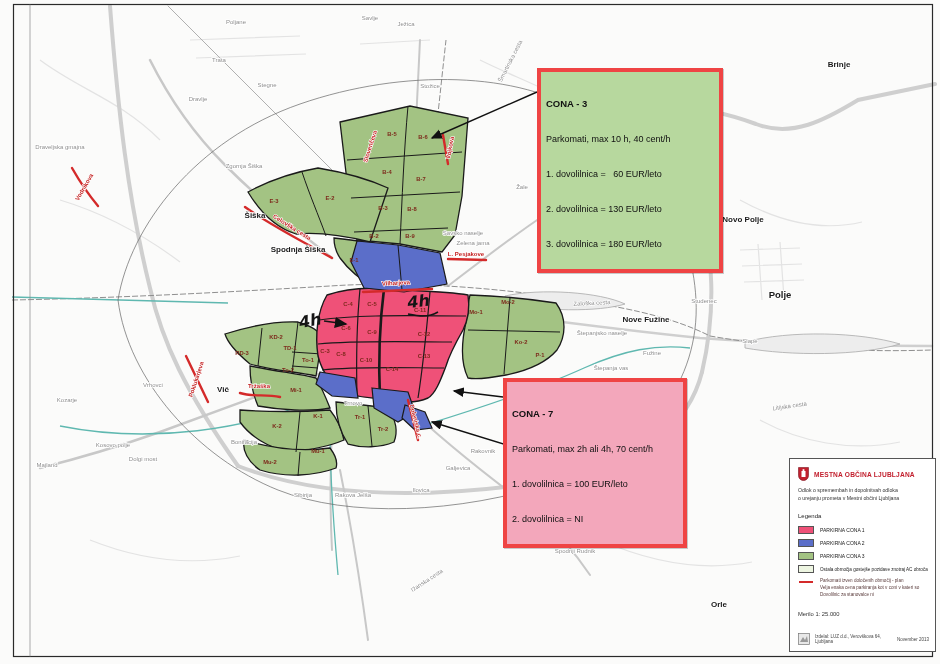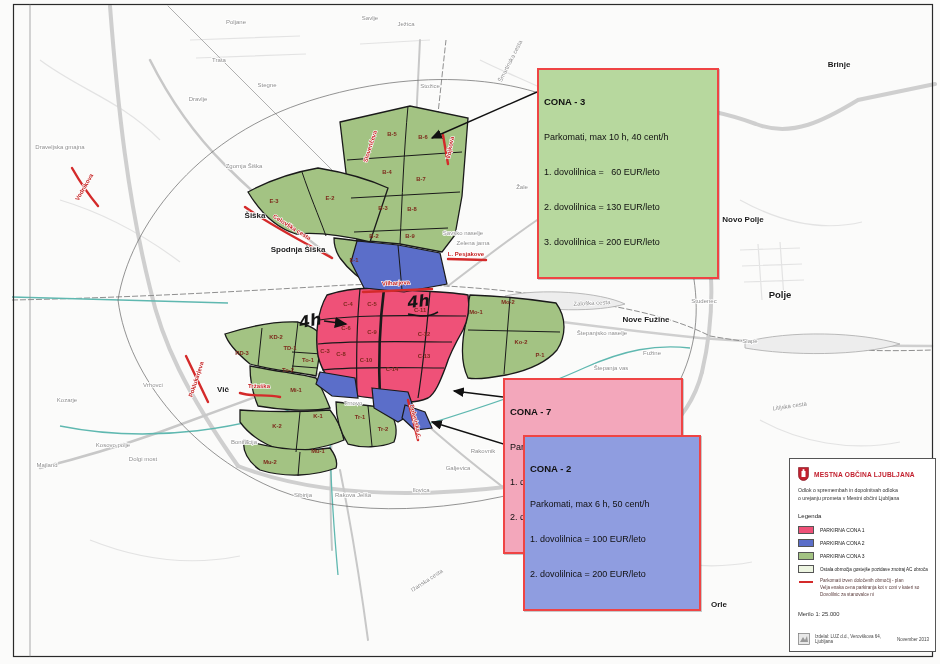--- a/index.html
+++ b/index.html
@@ -6,21 +6,21 @@
   .stage{position:relative;width:940px;height:664px;background:#fbfbfa;overflow:hidden;
          font-family:"Liberation Sans",sans-serif;}
   svg text{font-family:"Liberation Sans",sans-serif;}
   .place-g{fill:#8f8f8f;font-size:6px;paint-order:stroke;stroke:#ffffff;stroke-width:1.5px;}
   .place-b{fill:#1a1a1a;font-size:8px;font-weight:bold;paint-order:stroke;stroke:#ffffff;stroke-width:1.5px;}
   .place-bl{fill:#1a1a1a;font-size:9.5px;font-weight:bold;paint-order:stroke;stroke:#ffffff;stroke-width:1.5px;}
   .zlab{fill:#7d2a1c;font-size:5.8px;font-weight:bold;text-anchor:middle;}
   .street-r{fill:#c42222;font-size:6px;font-weight:bold;paint-order:stroke;stroke:#ffffff;stroke-width:1.2px;}
   .street-g{fill:#8f8f8f;font-size:6px;paint-order:stroke;stroke:#ffffff;stroke-width:1.2px;}
   .hand{fill:#151515;font-size:16px;font-weight:bold;font-style:italic;font-family:"DejaVu Sans",sans-serif;}
-  .callout{position:absolute;border:2px solid #ef4444;padding:3px 5px 16px 5px;font-size:9px;
+  .callout{position:absolute;border:4px solid #ef4444;padding:3px 5px 6px 5px;font-size:9px;
            line-height:1.3;color:#111;white-space:pre;box-shadow:1px 1px 0 rgba(0,0,0,.2);}
   .callout .ct{font-weight:bold;font-size:9.5px;}
   .legend{position:absolute;left:789px;top:458px;width:145px;height:192px;background:#ffffff;
           border:1px solid #555;font-size:5px;color:#222;}
   .lg-title{position:absolute;left:8px;top:8px;display:flex;align-items:center;gap:5px;}
   .lg-title span{color:#c2202e;font-weight:bold;font-size:6.6px;letter-spacing:.2px;}
   .lg-sub{position:absolute;left:8px;top:28px;font-size:5.2px;line-height:1.45;color:#333;}
   .lg-head{position:absolute;left:8px;top:54px;font-size:6px;color:#222;}
   .lg-row{position:absolute;left:8px;display:flex;align-items:center;gap:6px;}
   .lg-row span{font-size:5px;}
@@ -264,36 +264,30 @@
     <line x1="30" y1="4.5" x2="30" y2="656.5" stroke="#888" stroke-width="0.7"></line>
   </g>
 </svg>
 
 
 <div class="callout" style="left:537px;top:68px;width:168px;background:#b7d89e;">
   <div class="ct">CONA - 3</div>
   <div>Parkomati, max 10 h, 40 cent/h</div>
   <div>1. dovolilnica =   60 EUR/leto</div>
   <div>2. dovolilnica = 130 EUR/leto</div>
-  <div>3. dovolilnica = 200 EUR/leto</div>
+  <div>3. dovolilnica = 180 EUR/leto</div>
 </div>
 
 <div class="callout" style="left:503px;top:378px;width:166px;background:#f3a7bb;">
   <div class="ct">CONA - 7</div>
   <div>Parkomati, max 2h ali 4h, 70 cent/h</div>
   <div>1. dovolilnica = 100 EUR/leto</div>
   <div>2. dovolilnica = NI</div>
 </div>
 
-<div class="callout" style="left:523px;top:435px;width:164px;background:#8f9de0;">
-  <div class="ct">CONA - 2</div>
-  <div>Parkomati, max 6 h, 50 cent/h</div>
-  <div>1. dovolilnica = 100 EUR/leto</div>
-  <div>2. dovolilnica = 200 EUR/leto</div>
-</div>
 
 
 <div class="legend">
   <div class="lg-title">
     <svg width="11" height="14" viewBox="0 0 11 14">
       <path d="M0.5,0.5 h10 v8 c0,3 -2.5,5 -5,5 c-2.5,0 -5,-2 -5,-5 Z" fill="#c2202e" stroke="#7c1420" stroke-width="0.6"></path>
       <rect x="3.5" y="4" width="4" height="6" fill="#fff"></rect>
       <rect x="4.6" y="2.2" width="1.8" height="2.2" fill="#fff"></rect>
     </svg>
     <span>MESTNA OBČINA LJUBLJANA</span>

